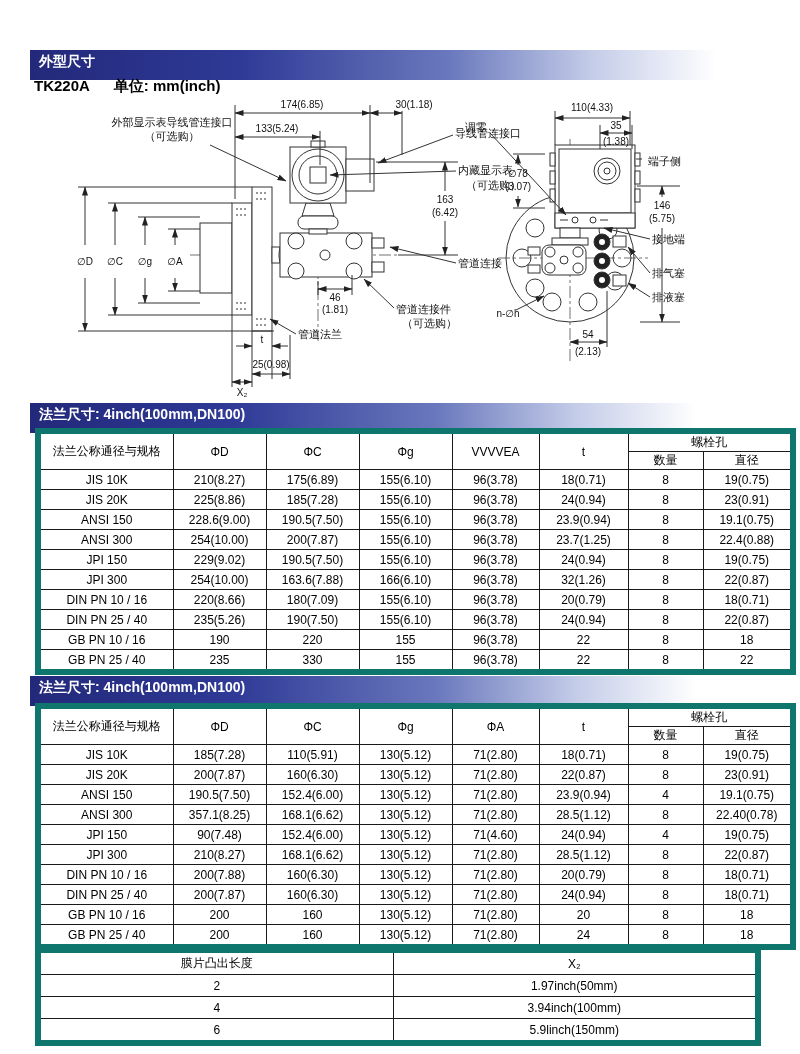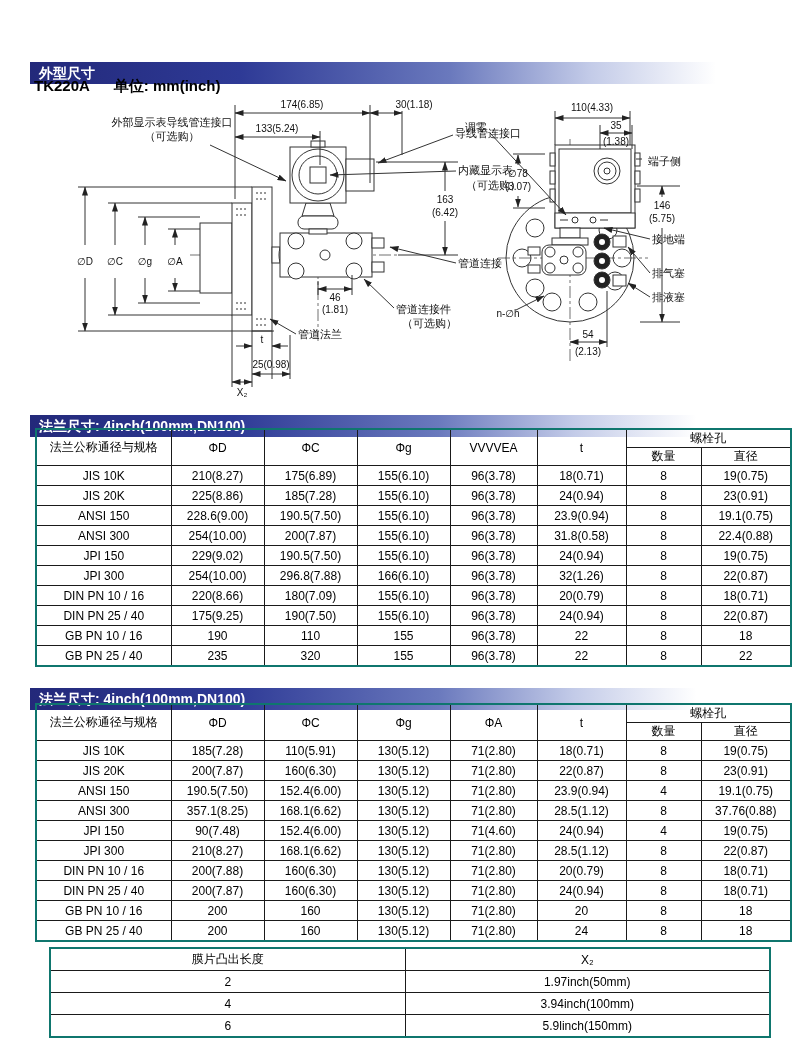--- a/index.html
+++ b/index.html
@@ -1,34 +1,34 @@
 <!DOCTYPE html>
 <html><head>
 <meta charset="utf-8">
 <style>
   html,body{margin:0;padding:0;background:#f4f4f4;}
   .page{position:relative;width:800px;height:1054px;background:#ffffff;overflow:hidden;
         font-family:"Liberation Sans",sans-serif;color:#000;}
-  .bar{position:absolute;height:22px;line-height:22px;color:#fff;font-weight:bold;font-size:14px;
+  .bar{position:absolute;height:30px;line-height:22px;color:#fff;font-weight:bold;font-size:14px;
        padding-left:9px;box-sizing:border-box;
-       background:linear-gradient(90deg,#23297a 0%,#2e3a96 30%,#6a79bd 60%,#c3cbe8 80%,#ffffff 98%);margin-top:12px;}
+       background:linear-gradient(90deg,#23297a 0%,#2e3a96 30%,#6a79bd 60%,#c3cbe8 80%,#ffffff 98%);}
   #bar1{left:30px;top:50px;width:700px;}
   #bar2{left:30px;top:403px;width:680px;}
   #bar3{left:30px;top:676px;width:680px;}
   .subtitle{position:absolute;left:34px;top:77px;font-size:15px;font-weight:bold;}
   .subtitle .unit{margin-left:24px;}
   svg.drawing{position:absolute;left:30px;top:95px;}
   table{position:absolute;border-collapse:collapse;table-layout:fixed;font-size:12px;text-align:center;
-        border:2px solid #0f766e;}
+        border:6px solid #0f766e;}
   th,td{border:1px solid #1a1a1a;padding:0;font-weight:normal;white-space:nowrap;overflow:hidden;}
   thead th{height:17px;}
   tbody td{height:19px;}
   #table1{left:35px;top:428px;width:755px;}
   #table2{left:35px;top:703px;width:755px;}
-  #table3{left:49px;top:947px;width:720px;}
+  #table3{left:35px;top:947px;width:720px;}
   #table3 thead th{height:21px;}
   #table3 tbody td{height:21px;}
 </style>
 </head>
 <body>
 
 <div class="page">
 
   <div class="bar" id="bar1">外型尺寸</div>
 
@@ -317,84 +317,84 @@
           <td>8</td>
           <td>19.1(0.75)</td>
         </tr>
 
         <tr>
           <td>ANSI 300</td>
           <td>254(10.00)</td>
           <td>200(7.87)</td>
           <td>155(6.10)</td>
           <td>96(3.78)</td>
-          <td>31.8(0.58)</td>
+          <td>23.7(1.25)</td>
           <td>8</td>
           <td>22.4(0.88)</td>
         </tr>
 
         <tr>
           <td>JPI 150</td>
           <td>229(9.02)</td>
           <td>190.5(7.50)</td>
           <td>155(6.10)</td>
           <td>96(3.78)</td>
           <td>24(0.94)</td>
           <td>8</td>
           <td>19(0.75)</td>
         </tr>
 
         <tr>
           <td>JPI 300</td>
           <td>254(10.00)</td>
-          <td>296.8(7.88)</td>
+          <td>163.6(7.88)</td>
           <td>166(6.10)</td>
           <td>96(3.78)</td>
           <td>32(1.26)</td>
           <td>8</td>
           <td>22(0.87)</td>
         </tr>
 
         <tr>
           <td>DIN PN 10 / 16</td>
           <td>220(8.66)</td>
           <td>180(7.09)</td>
           <td>155(6.10)</td>
           <td>96(3.78)</td>
           <td>20(0.79)</td>
           <td>8</td>
           <td>18(0.71)</td>
         </tr>
 
         <tr>
           <td>DIN PN 25 / 40</td>
-          <td>175(9.25)</td>
+          <td>235(5.26)</td>
           <td>190(7.50)</td>
           <td>155(6.10)</td>
           <td>96(3.78)</td>
           <td>24(0.94)</td>
           <td>8</td>
           <td>22(0.87)</td>
         </tr>
 
         <tr>
           <td>GB PN 10 / 16</td>
           <td>190</td>
-          <td>110</td>
+          <td>220</td>
           <td>155</td>
           <td>96(3.78)</td>
           <td>22</td>
           <td>8</td>
           <td>18</td>
         </tr>
 
         <tr>
           <td>GB PN 25 / 40</td>
           <td>235</td>
-          <td>320</td>
+          <td>330</td>
           <td>155</td>
           <td>96(3.78)</td>
           <td>22</td>
           <td>8</td>
           <td>22</td>
         </tr>
       </tbody>
   </table>
 
   <div class="bar" id="bar3">法兰尺寸: 4inch(100mm,DN100)</div>
@@ -461,21 +461,21 @@
         </tr>
 
         <tr>
           <td>ANSI 300</td>
           <td>357.1(8.25)</td>
           <td>168.1(6.62)</td>
           <td>130(5.12)</td>
           <td>71(2.80)</td>
           <td>28.5(1.12)</td>
           <td>8</td>
-          <td>37.76(0.88)</td>
+          <td>22.40(0.78)</td>
         </tr>
 
         <tr>
           <td>JPI 150</td>
           <td>90(7.48)</td>
           <td>152.4(6.00)</td>
           <td>130(5.12)</td>
           <td>71(4.60)</td>
           <td>24(0.94)</td>
           <td>4</td>

